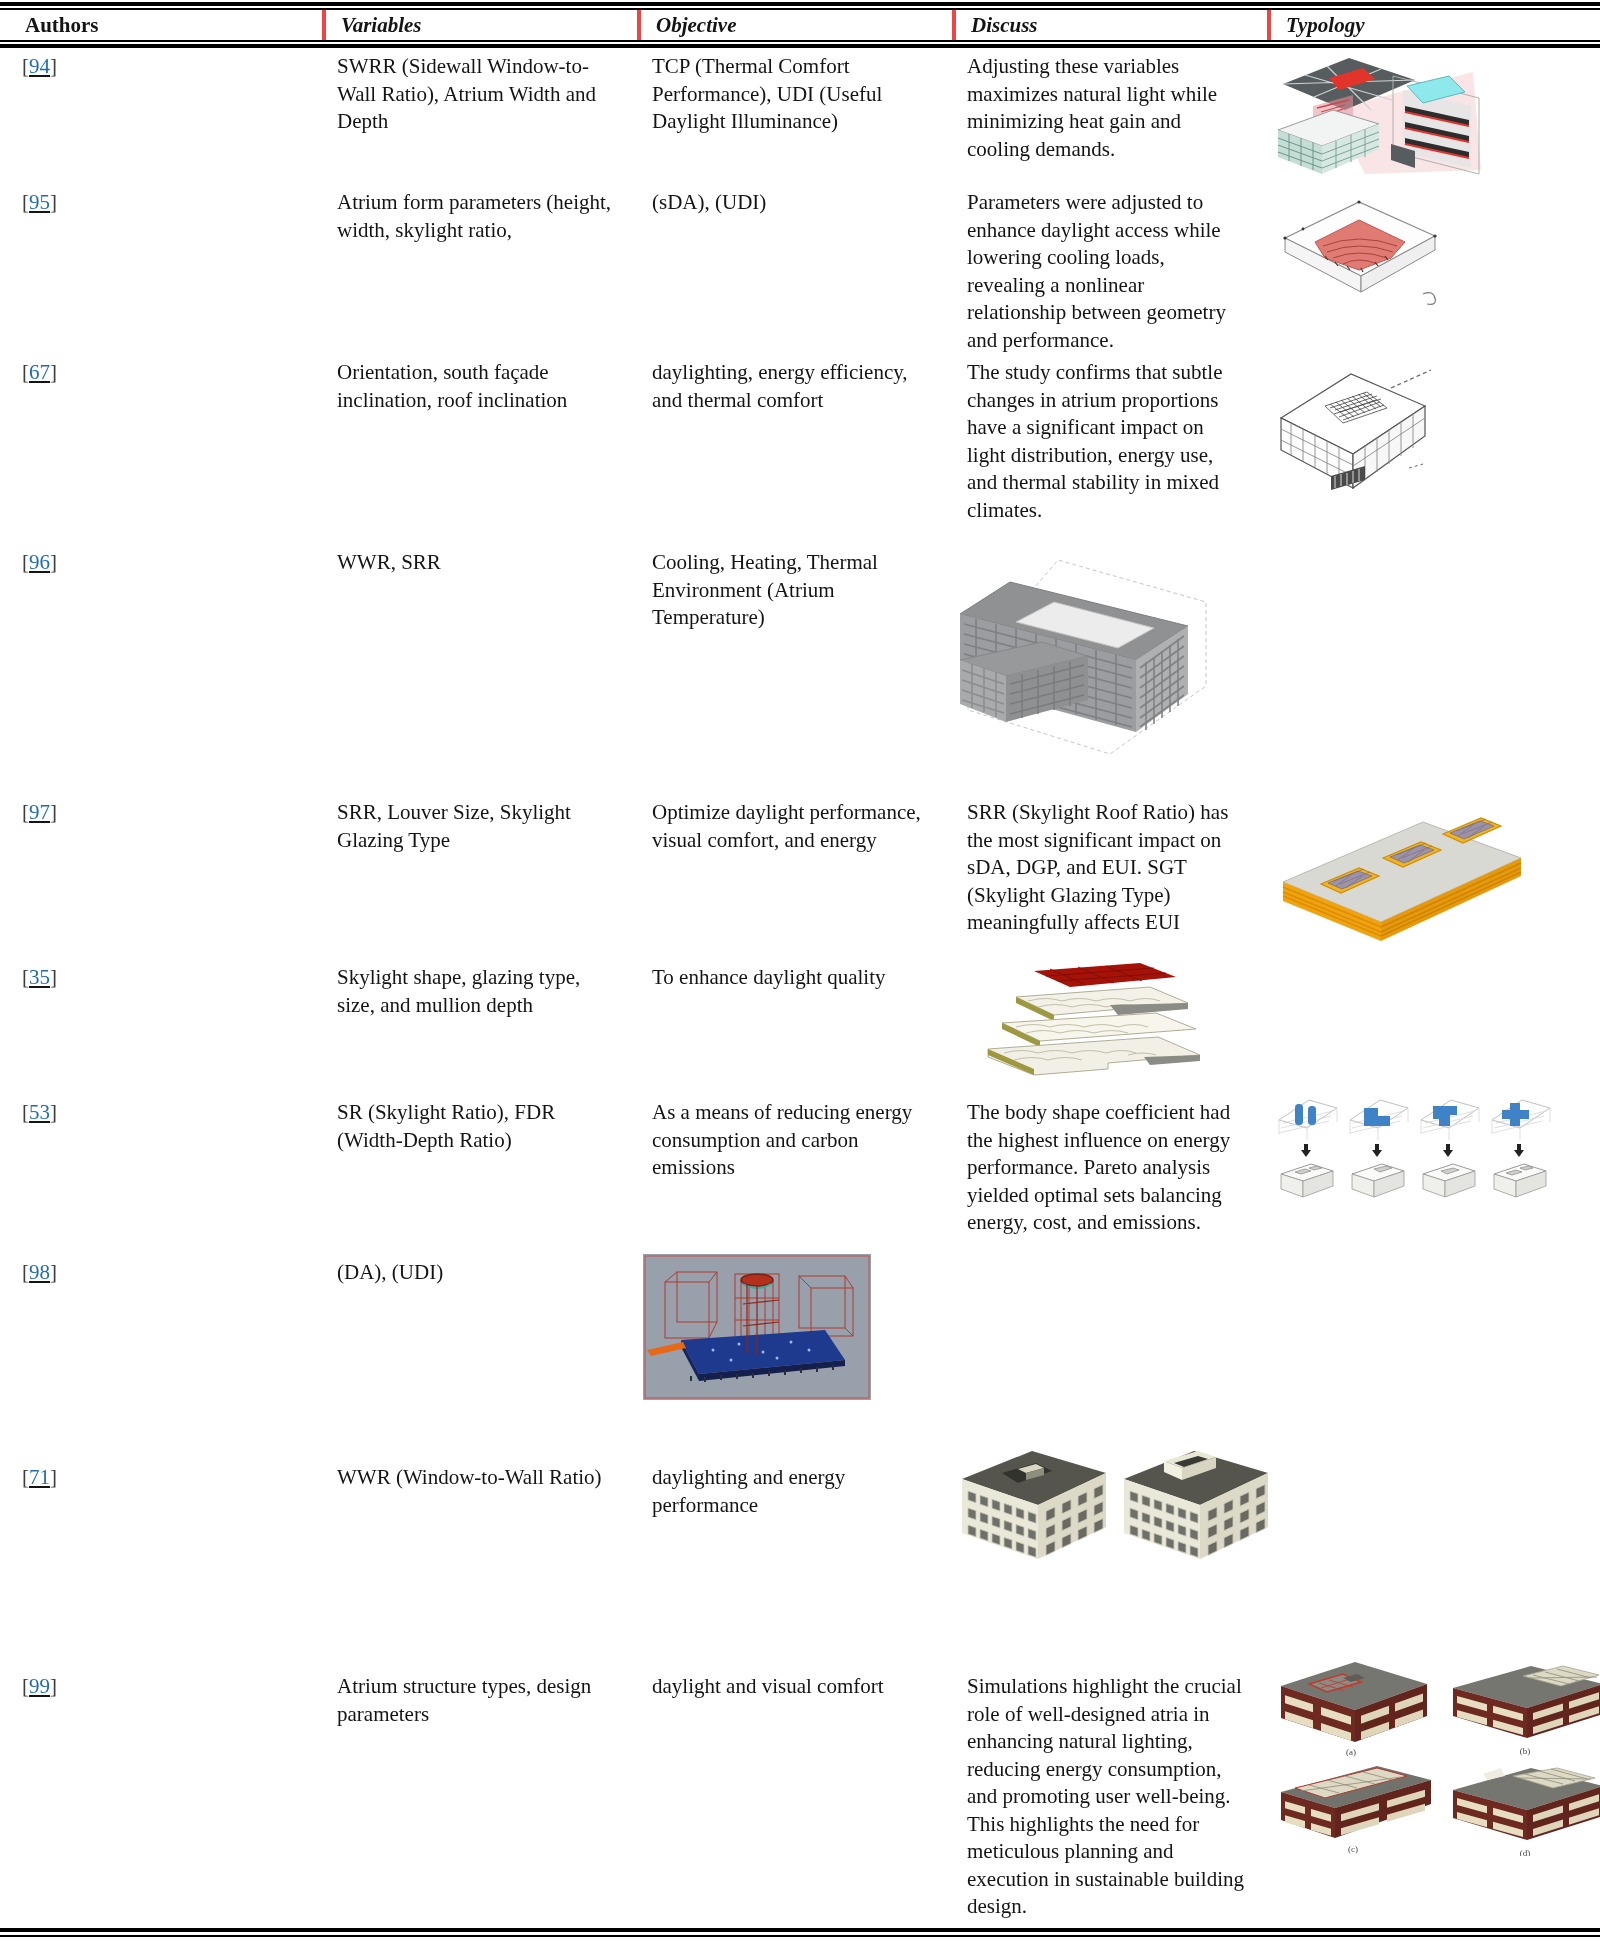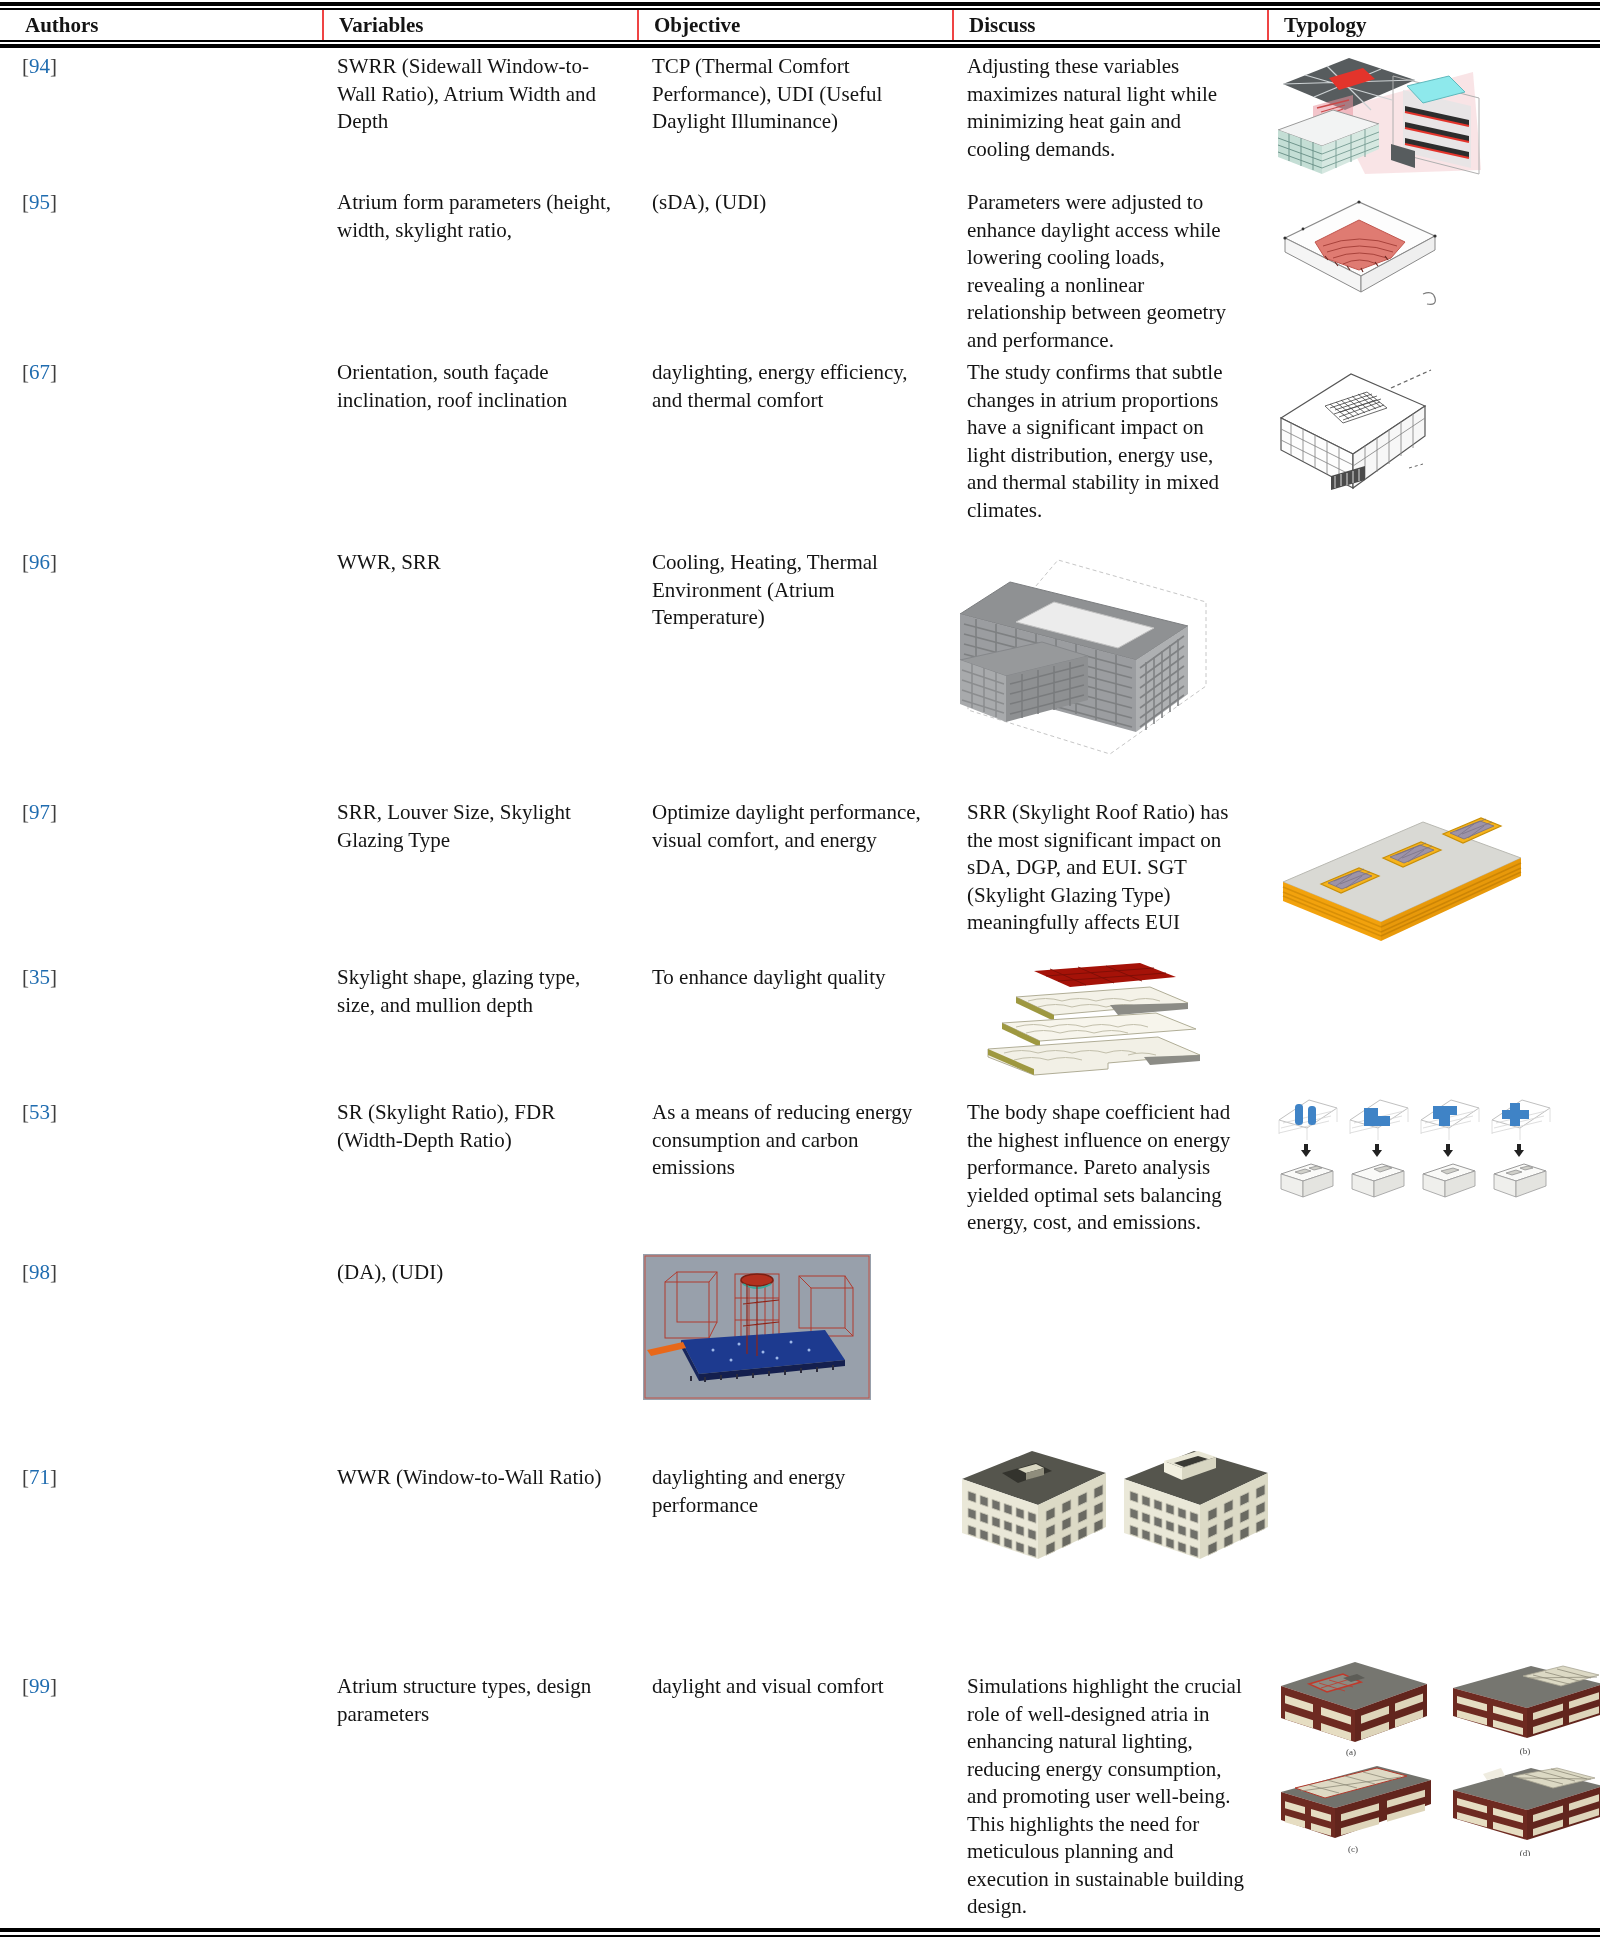--- a/index.html
+++ b/index.html
@@ -12,24 +12,24 @@
   .rule-b .l1{height:2px;background:#000;}
   .rule-b .l2{height:4px;background:#000;}
   .rule-c .l1{height:4px;background:#000;}
   .rule-c .gap{height:3px;}
   .rule-c .l2{height:2px;background:#000;}
   .spacer-top{height:2px;}
   .grid{display:grid;grid-template-columns:315px 315px 315px 315px 340px;margin-left:7px;}
   .thead{height:30px;align-items:center;}
   .th{font-weight:bold;font-size:21px;padding-left:15px;height:30px;line-height:30px;}
   .th:first-child{padding-left:18px;}
-  .th + .th{border-left:2px solid #ef4444;}
+  .th + .th{border-left:4px solid #ef4444;font-style:italic;}
   .tr{position:relative;}
   .td{font-size:21px;line-height:27.5px;padding:5px 22px 0 15px;}
-  .td.authors{}
+  .td.authors{text-decoration:underline;}
   .td.typo{padding:0 0 0 6px;}
   .cite{text-decoration:none;cursor:pointer;}
   .cite .bk{color:#3d3d3d;}
   .cite .num{color:#1f6cb0;}
   svg{display:block;}
   .figlabel{font-size:9px;fill:#444;font-family:"Liberation Serif",serif;}
 </style>
 </head>
 <body>
 

